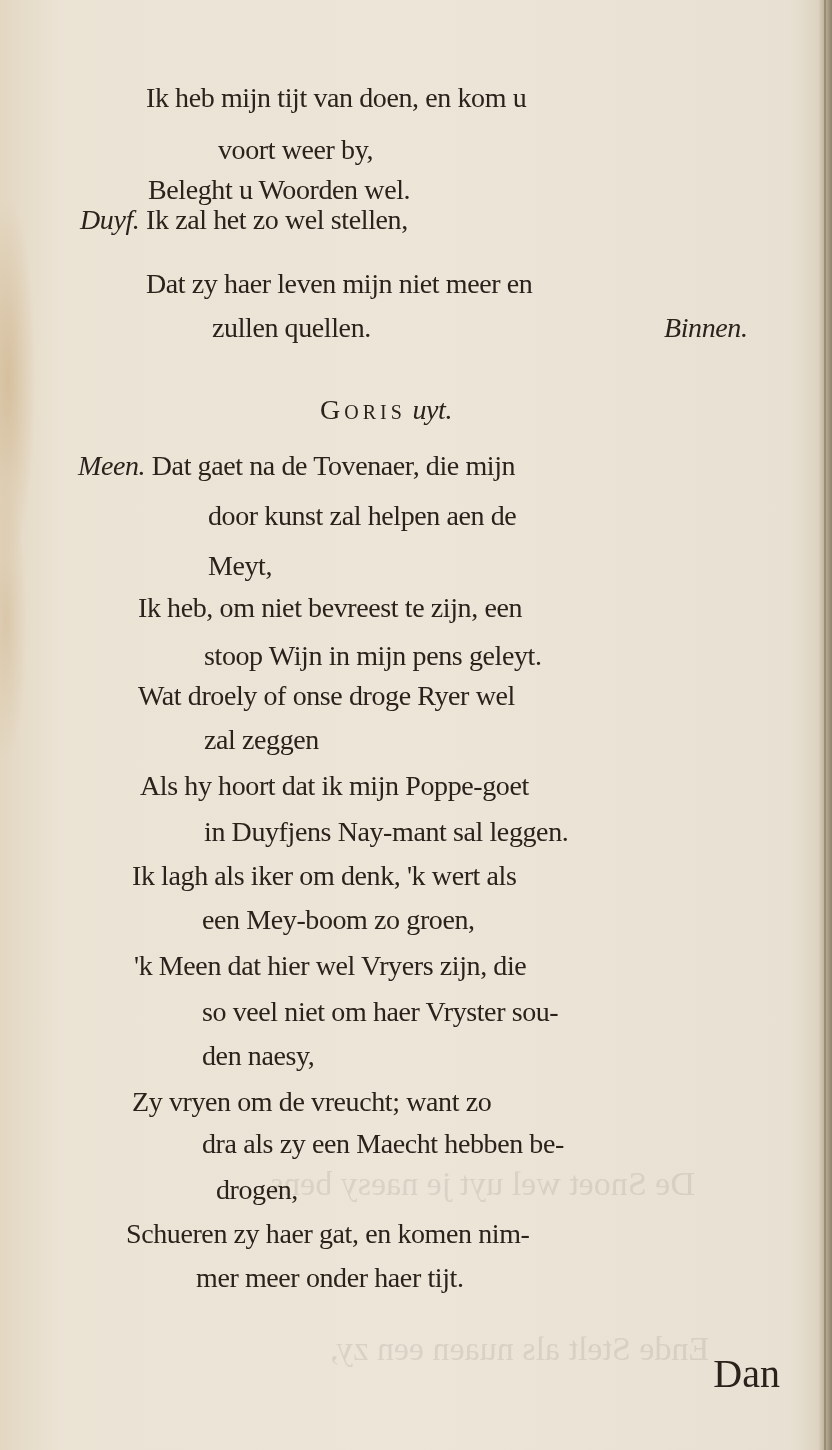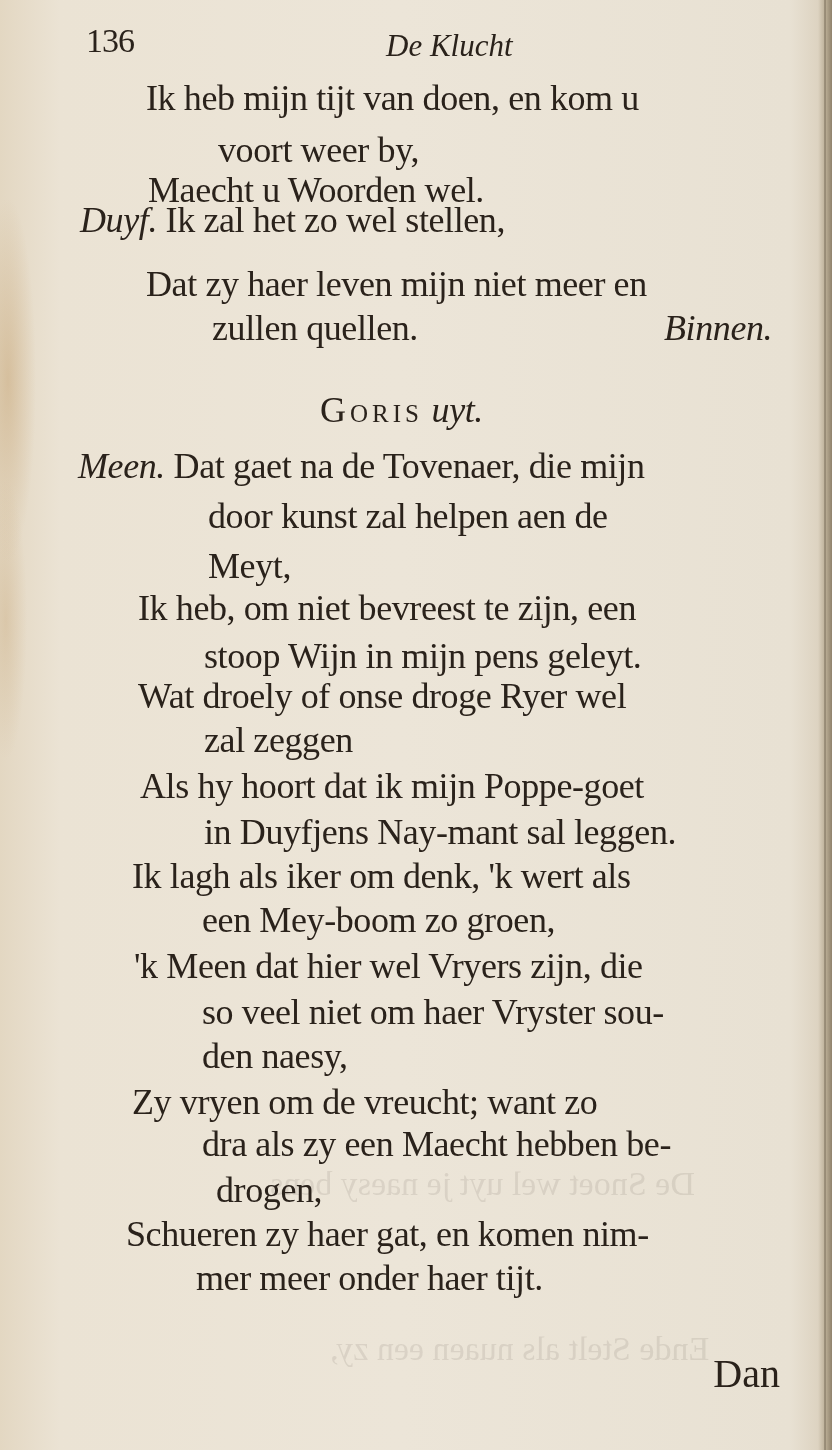--- a/index.html
+++ b/index.html
@@ -21,47 +21,43 @@
     background: rgba(90,78,60,0.35);
   }
   .header { position: absolute; top: 22px; left: 86px; width: 720px; height: 50px; }
   .page-number {
     position: absolute; left: 0; top: 0; font-size: 34px; letter-spacing: -1px;
   }
   .running-title {
     position: absolute; left: 300px; top: 6px; font-size: 31px; font-style: italic;
   }
   .line {
-    position: absolute; white-space: nowrap; font-size: 36px; line-height: 40px;
+    position: absolute; white-space: nowrap; font-size: 28px; line-height: 40px;
     letter-spacing: -0.4px;
   }
   .speaker { font-style: italic; }
   .stage { font-style: italic; }
   .sc { font-variant: small-caps; letter-spacing: 4px; }
   .catchword { position: absolute; right: 52px; top: 1350px; font-size: 40px; }
   .bleed { position: absolute; color: rgba(60,50,40,0.10); font-size: 34px; transform: scaleX(-1); white-space: nowrap; }
 </style>
 </head>
 <body>
 
 <div class="page">
   <div class="gutter-line"></div>
 
   <div class="bleed" style="left:330px; top:1330px;">Ende Stelt als nuaen een zy,</div>
   <div class="bleed" style="left:270px; top:1165px;">De Snoet wel uyt je naesy bens</div>
 
-  <div class="header">
-    <span class="page-number">136</span>
-    <span class="running-title">De Klucht</span>
-  </div>
 
   <div id="text-block">
       <div class="line" style="left: 146px; top: 78px;"><span>Ik heb mijn tijt van doen, en kom u</span></div>
       <div class="line" style="left: 218px; top: 130px;"><span>voort weer by,</span></div>
-      <div class="line" style="left: 148px; top: 170px;"><span>Maecht u Woorden wel.</span></div>
+      <div class="line" style="left: 148px; top: 170px;"><span>Beleght u Woorden wel.</span></div>
       <div class="line" style="left: 80px; top: 200px;"><span class="speaker">Duyf. </span><span>Ik zal het zo wel stellen,</span></div>
       <div class="line" style="left: 146px; top: 264px;"><span>Dat zy haer leven mijn niet meer en</span></div>
       <div class="line" style="left: 212px; top: 308px;"><span>zullen quellen.</span></div>
       <div class="line stage" style="left: 664px; top: 308px; font-family: Liberation Serif, serif;">Binnen.</div>
       <div class="line" style="left: 320px; top: 390px;"><span class="sc">Goris</span> <span class="stage">uyt.</span></div>
       <div class="line" style="left: 78px; top: 446px;"><span class="speaker">Meen. </span><span>Dat gaet na de Tovenaer, die mijn</span></div>
       <div class="line" style="left: 208px; top: 496px;"><span>door kunst zal helpen aen de</span></div>
       <div class="line" style="left: 208px; top: 546px;"><span>Meyt,</span></div>
       <div class="line" style="left: 138px; top: 588px;"><span>Ik heb, om niet bevreest te zijn, een</span></div>
       <div class="line" style="left: 204px; top: 636px;"><span>stoop Wijn in mijn pens geleyt.</span></div>

